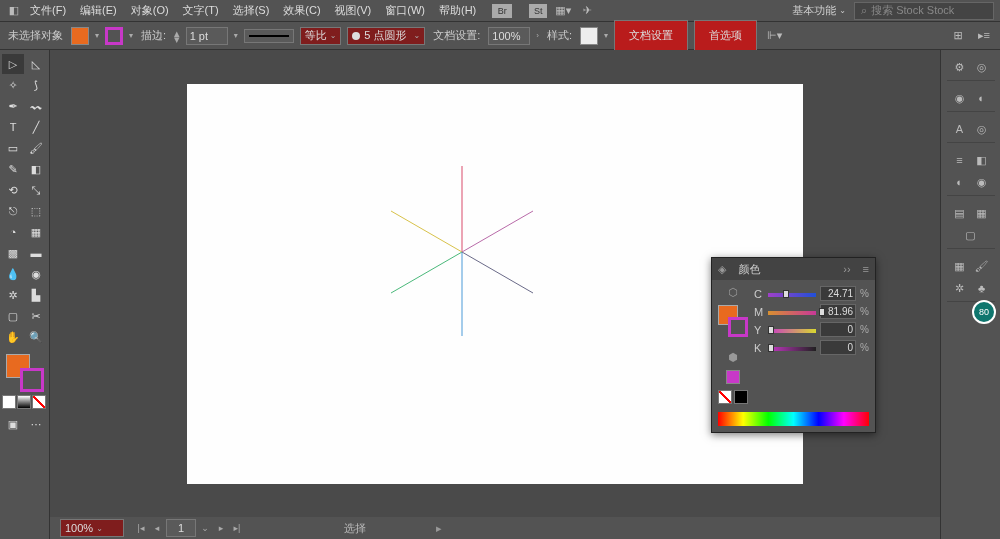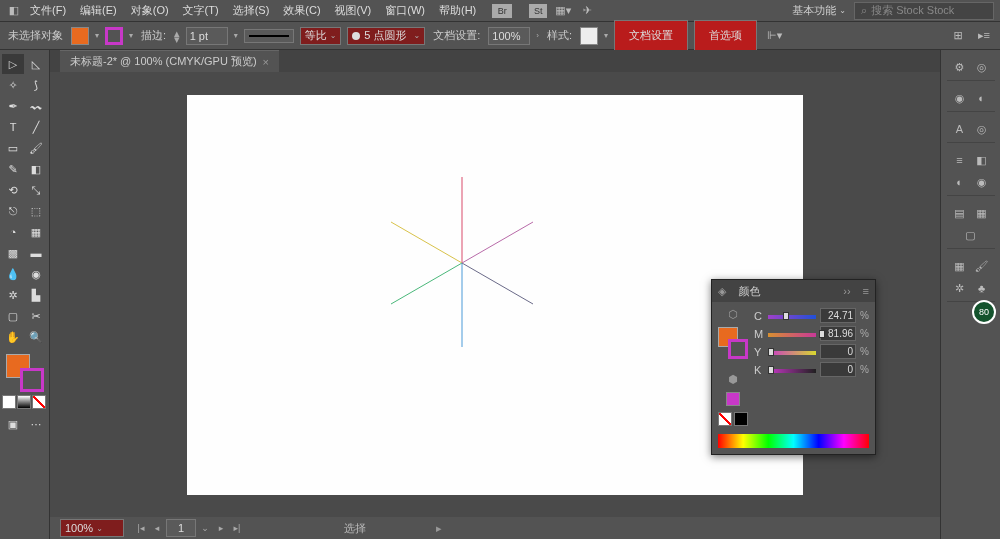--- a/index.html
+++ b/index.html
@@ -54,21 +54,21 @@
 .srow .slider .track{position:absolute;left:0;right:0;top:4px;height:4px}
 .srow .slider .thumb{position:absolute;top:1px;width:6px;height:8px;background:#ddd;border:1px solid #333}
 .srow .val{width:36px;background:#3a3a3a;border:1px solid #666;padding:1px 2px;color:#ddd;font-size:10px;text-align:right}
 .srow .pct{color:#aaa;font-size:10px}
 .spectrum{height:14px;margin:4px 6px 6px 6px;background:linear-gradient(to right,#ff0000,#ffff00,#00ff00,#00ffff,#0000ff,#ff00ff,#ff0000)}
 .nonecb{display:flex;gap:2px;padding:0 6px 4px}
 .nb{width:14px;height:14px;border:1px solid #777}
 .page-nav{display:flex;align-items:center;gap:2px}
 .pn-btn{width:14px;height:14px;display:flex;align-items:center;justify-content:center;color:#aaa;cursor:pointer;font-size:9px}
 svg.lines{position:absolute;left:0;top:0;width:100%;height:100%}
-.badge{position:absolute;right:4px;top:300px;width:24px;height:24px;border-radius:50%;background:#14532d;border:2px solid #fff;display:flex;align-items:center;justify-content:center;color:#fff;font-weight:normal;font-size:9px}
+.badge{position:absolute;right:4px;top:300px;width:24px;height:24px;border-radius:50%;background:#0f766e;border:2px solid #fff;display:flex;align-items:center;justify-content:center;color:#fff;font-weight:normal;font-size:9px}
 </style>
 </head>
 <body>
 
 <div class="menubar">
   <span class="ric">◧</span>
   <span class="mi">文件(F)</span>
   <span class="mi">编辑(E)</span>
   <span class="mi">对象(O)</span>
   <span class="mi">文字(T)</span>
@@ -196,26 +196,20 @@
       <div class="cm" style="background:linear-gradient(#fff,#000)"></div>
       <div class="cm" style="background:linear-gradient(45deg,#fff 45%,red 45%,red 55%,#fff 55%)"></div>
     </div>
     <div class="toolrow" style="margin-top:4px">
         <div class="tool">▣</div>
         <div class="tool">⋯</div>
       </div>
   </div>
 
   <div class="canvas-area">
-    <div class="tabbar">
-      <div class="doctab">
-        <span>未标题-2* @ 100% (CMYK/GPU 预览)</span>
-        <span class="close">×</span>
-      </div>
-    </div>
     <div class="canvas-wrap">
       <div class="artboard">
         <svg class="lines" id="artlines">
             <line x1="275" y1="82" x2="275" y2="168" stroke="#d94a6a" stroke-width="1"></line>
             <line x1="204" y1="127" x2="275" y2="168" stroke="#d8c24a" stroke-width="1"></line>
             <line x1="204" y1="209" x2="275" y2="168" stroke="#4ab87a" stroke-width="1"></line>
             <line x1="275" y1="252" x2="275" y2="168" stroke="#4a9ad8" stroke-width="1"></line>
             <line x1="346" y1="209" x2="275" y2="168" stroke="#6a6a88" stroke-width="1"></line>
             <line x1="346" y1="127" x2="275" y2="168" stroke="#b86aa8" stroke-width="1"></line>
           </svg>

